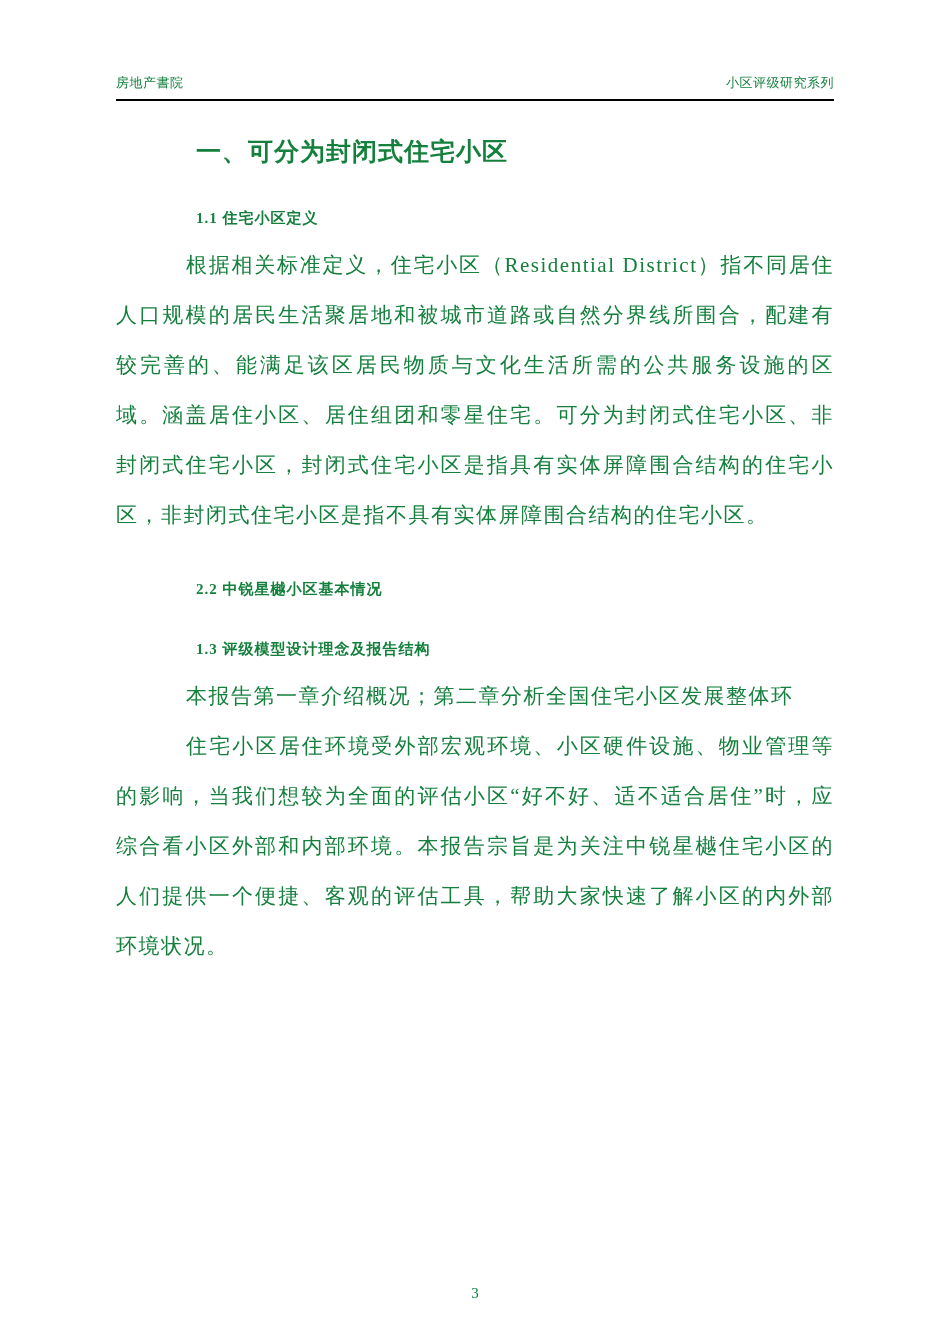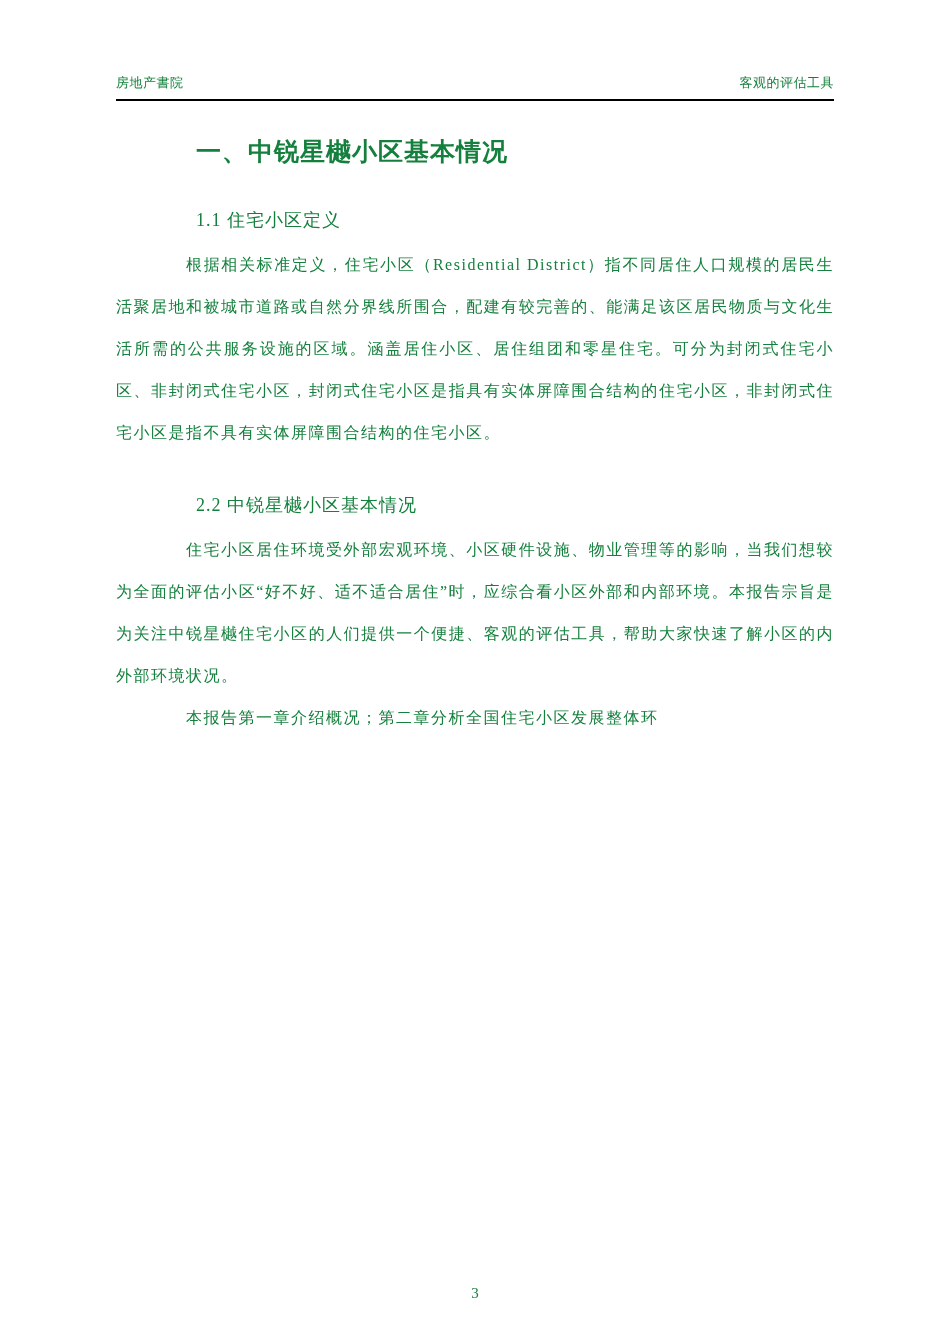--- a/index.html
+++ b/index.html
@@ -44,29 +44,29 @@
     width: 718px;
   }
   .doc-title {
     font-size: 25px;
     font-weight: bold;
     margin: 24px 0 0 80px;
     letter-spacing: 1px;
     line-height: 1.3;
   }
   .sec-heading {
-    font-size: 18px;
-    font-weight: normal;
+    font-size: 15px;
+    font-weight: bold;
     margin: 40px 0 12px 80px;
     letter-spacing: 1px;
     line-height: 1.3;
   }
   .body-para {
-    font-size: 16px;
-    line-height: 42px;
+    font-size: 21px;
+    line-height: 50px;
     margin: 0;
     text-align: justify;
     text-indent: 70px;
     letter-spacing: 1.5px;
   }
   .page-footer {
     position: absolute;
     bottom: 52px;
     left: 0;
     width: 100%;
@@ -74,36 +74,37 @@
     font-size: 15px;
   }
 </style>
 </head>
 <body>
 
 <div class="page">
 
   <header class="page-header">
     <span>房地产書院</span>
-    <span>客观的评估工具</span>
+    <span>小区评级研究系列</span>
   </header>
 
   <hr class="header-rule">
 
   <main class="content">
 
-    <h1 class="doc-title">一、中锐星樾小区基本情况</h1>
+    <h1 class="doc-title">一、可分为封闭式住宅小区</h1>
 
     <h2 class="sec-heading">1.1 住宅小区定义</h2>
     <p class="body-para">根据相关标准定义，住宅小区（Residential District）指不同居住人口规模的居民生活聚居地和被城市道路或自然分界线所围合，配建有较完善的、能满足该区居民物质与文化生活所需的公共服务设施的区域。涵盖居住小区、居住组团和零星住宅。可分为封闭式住宅小区、非封闭式住宅小区，封闭式住宅小区是指具有实体屏障围合结构的住宅小区，非封闭式住宅小区是指不具有实体屏障围合结构的住宅小区。</p>
 
     <h2 class="sec-heading">2.2 中锐星樾小区基本情况</h2>
 
+    <h2 class="sec-heading">1.3 评级模型设计理念及报告结构</h2>
+    <p class="body-para">本报告第一章介绍概况；第二章分析全国住宅小区发展整体环</p>
     <p class="body-para">住宅小区居住环境受外部宏观环境、小区硬件设施、物业管理等的影响，当我们想较为全面的评估小区“好不好、适不适合居住”时，应综合看小区外部和内部环境。本报告宗旨是为关注中锐星樾住宅小区的人们提供一个便捷、客观的评估工具，帮助大家快速了解小区的内外部环境状况。</p>
-    <p class="body-para">本报告第一章介绍概况；第二章分析全国住宅小区发展整体环</p>
 
   </main>
 
   <footer class="page-footer">
     <span>3</span>
   </footer>
 
 </div>
 
 </body></html>

